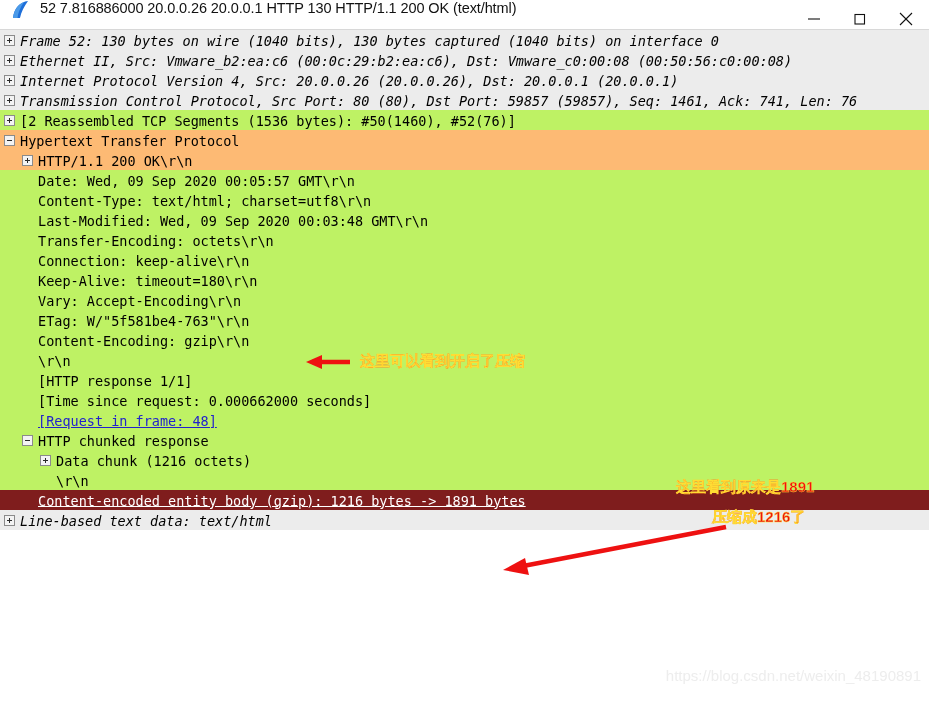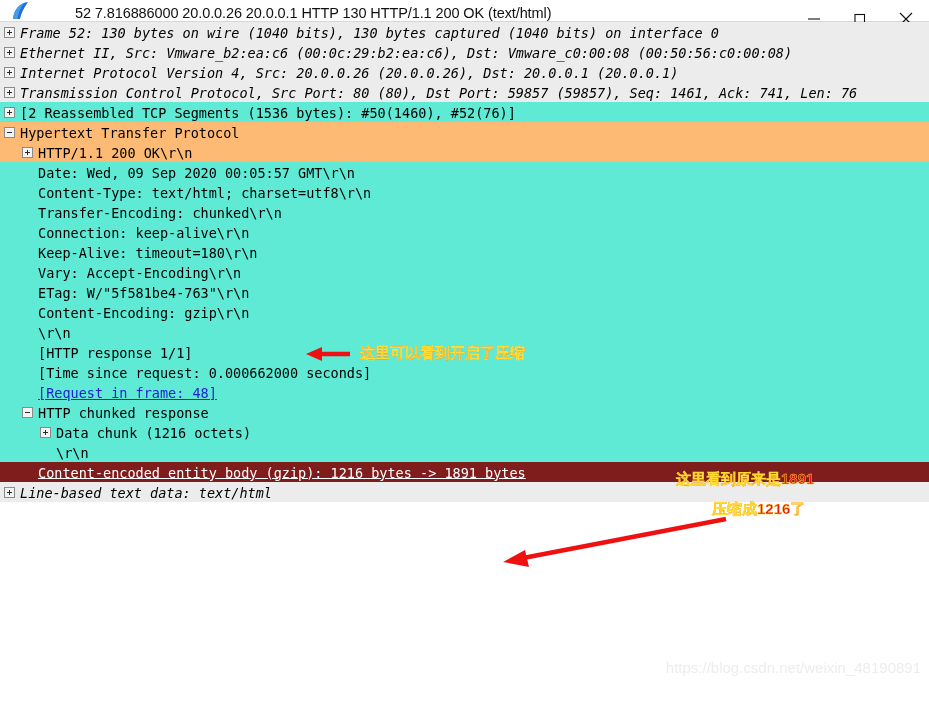--- a/index.html
+++ b/index.html
@@ -10,28 +10,27 @@
   body {
     width: 929px;
     height: 704px;
     overflow: hidden;
     font-family: "DejaVu Sans Mono", monospace;
     position: relative;
   }
 
   
   .titlebar {
-    height: 22px;
+    height: 30px;
     background: #ffffff;
     border-bottom: 1px solid #d8d8d8;
     display: flex;
-    align-items: flex-end;
+    align-items: flex-start;
     position: relative;
     box-sizing: border-box;
-    gap: 35px;
   }
   .app-icon {
     width: 22px;
     height: 20px;
     margin-left: 10px;
     margin-right: 8px;
     flex: 0 0 auto;
   }
   .title-text {
     font-family: "Liberation Sans", sans-serif;
@@ -68,21 +67,21 @@
     height: 20px;
     line-height: 20px;
     white-space: nowrap;
     font-family: "DejaVu Sans Mono", monospace;
     font-size: 13.5px;
     color: #000000;
     position: relative;
     overflow: hidden;
   }
   .row.alt   { background: #ececec; font-style: italic; }
-  .row.white { background: #5eead4; }
+  .row.white { background: #bef264; }
   .row.hl    { background: #fdba74; }
   .row.sel   { background: #7f1d1d; color: #ffffff; text-decoration: underline; }
 
   .ind { display: inline-block; }
   .ind0 { width: 4px; }
   .ind1 { width: 22px; }
   .ind2 { width: 40px; }
 
   .exp {
     display: inline-block;
@@ -188,21 +187,22 @@
   <div id="rows">
       <div class="row alt"><span class="ind ind0"></span><span class="exp plus"></span><span class="label">Frame 52: 130 bytes on wire (1040 bits), 130 bytes captured (1040 bits) on interface 0</span></div>
       <div class="row alt"><span class="ind ind0"></span><span class="exp plus"></span><span class="label">Ethernet II, Src: Vmware_b2:ea:c6 (00:0c:29:b2:ea:c6), Dst: Vmware_c0:00:08 (00:50:56:c0:00:08)</span></div>
       <div class="row alt"><span class="ind ind0"></span><span class="exp plus"></span><span class="label">Internet Protocol Version 4, Src: 20.0.0.26 (20.0.0.26), Dst: 20.0.0.1 (20.0.0.1)</span></div>
       <div class="row alt"><span class="ind ind0"></span><span class="exp plus"></span><span class="label">Transmission Control Protocol, Src Port: 80 (80), Dst Port: 59857 (59857), Seq: 1461, Ack: 741, Len: 76</span></div>
       <div class="row white"><span class="ind ind0"></span><span class="exp plus"></span><span class="label">[2 Reassembled TCP Segments (1536 bytes): #50(1460), #52(76)]</span></div>
       <div class="row hl"><span class="ind ind0"></span><span class="exp"></span><span class="label">Hypertext Transfer Protocol</span></div>
       <div class="row hl"><span class="ind ind1"></span><span class="exp plus"></span><span class="label">HTTP/1.1 200 OK\r\n</span></div>
       <div class="row white"><span class="ind ind1"></span><span class="noexp"></span><span class="label">Date: Wed, 09 Sep 2020 00:05:57 GMT\r\n</span></div>
       <div class="row white"><span class="ind ind1"></span><span class="noexp"></span><span class="label">Content-Type: text/html; charset=utf8\r\n</span></div>
-      <div class="row white"><span class="ind ind1"></span><span class="noexp"></span><span class="label">Transfer-Encoding: chunked\r\n</span></div>
+      <div class="row white"><span class="ind ind1"></span><span class="noexp"></span><span class="label">Last-Modified: Wed, 09 Sep 2020 00:03:48 GMT\r\n</span></div>
+      <div class="row white"><span class="ind ind1"></span><span class="noexp"></span><span class="label">Transfer-Encoding: octets\r\n</span></div>
       <div class="row white"><span class="ind ind1"></span><span class="noexp"></span><span class="label">Connection: keep-alive\r\n</span></div>
       <div class="row white"><span class="ind ind1"></span><span class="noexp"></span><span class="label">Keep-Alive: timeout=180\r\n</span></div>
       <div class="row white"><span class="ind ind1"></span><span class="noexp"></span><span class="label">Vary: Accept-Encoding\r\n</span></div>
       <div class="row white"><span class="ind ind1"></span><span class="noexp"></span><span class="label">ETag: W/"5f581be4-763"\r\n</span></div>
       <div class="row white"><span class="ind ind1"></span><span class="noexp"></span><span class="label">Content-Encoding: gzip\r\n</span></div>
       <div class="row white"><span class="ind ind1"></span><span class="noexp"></span><span class="label">\r\n</span></div>
       <div class="row white"><span class="ind ind1"></span><span class="noexp"></span><span class="label">[HTTP response 1/1]</span></div>
       <div class="row white"><span class="ind ind1"></span><span class="noexp"></span><span class="label">[Time since request: 0.000662000 seconds]</span></div>
       <div class="row white"><span class="ind ind1"></span><span class="noexp"></span><span class="link">[Request in frame: 48]</span></div>
       <div class="row white"><span class="ind ind1"></span><span class="exp"></span><span class="label">HTTP chunked response</span></div>

